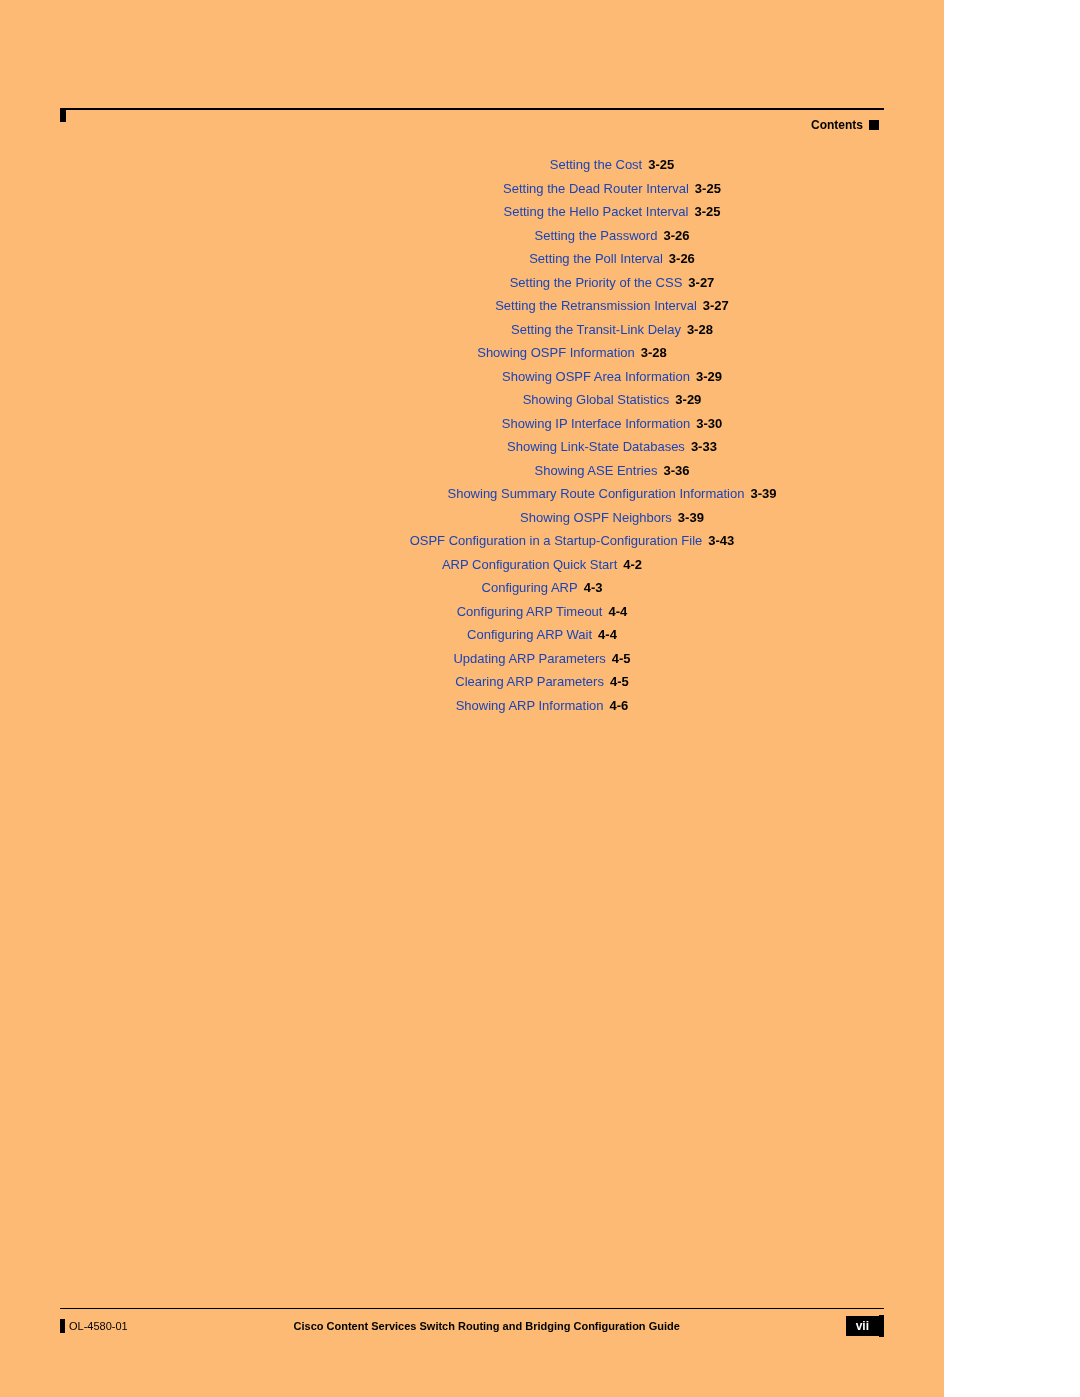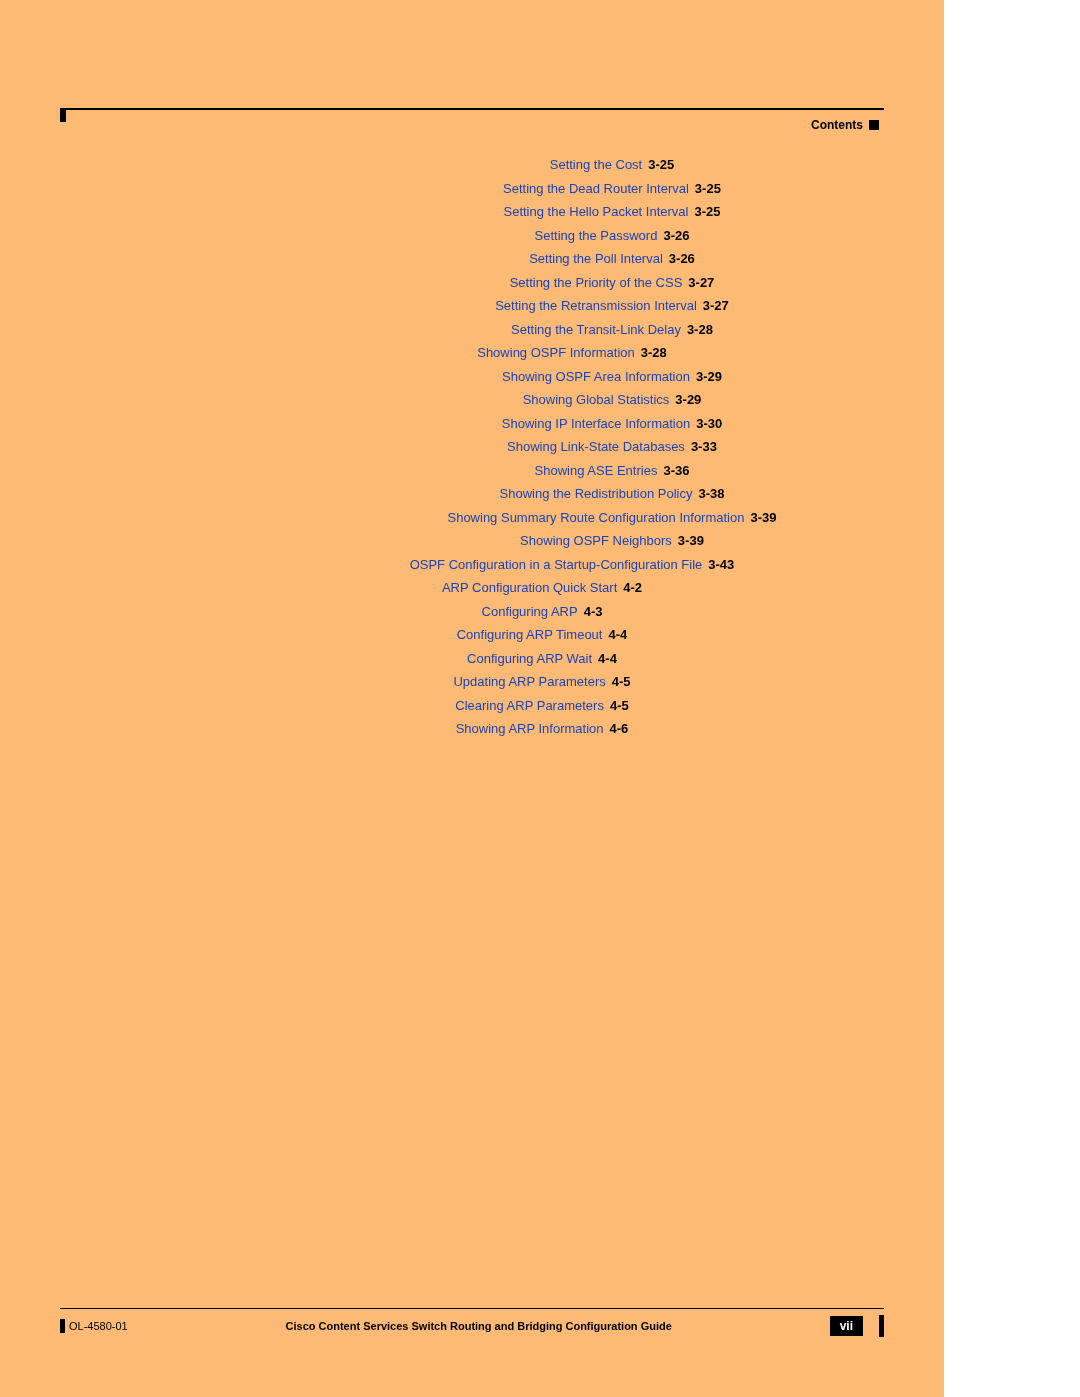--- a/index.html
+++ b/index.html
@@ -205,21 +205,21 @@
     .footer-center {
       font-size: 11px;
       font-weight: bold;
       color: #000;
       text-align: left;
     }
 
     .footer-right {
       display: flex;
       align-items: center;
-      gap: 16px;
+      gap: 0;
     }
 
     .footer-page-bg {
       background: #000;
       color: #fff;
       font-size: 12px;
       font-weight: bold;
       padding: 3px 10px;
     }
 
@@ -304,24 +304,20 @@
         <a class="toc-link" href="#">Showing IP Interface Information</a>
         <span class="toc-page">3-30</span>
       </div>
       <div class="toc-entry indent-4">
         <a class="toc-link" href="#">Showing Link-State Databases</a>
         <span class="toc-page">3-33</span>
       </div>
       <div class="toc-entry indent-4">
         <a class="toc-link" href="#">Showing ASE Entries</a>
         <span class="toc-page">3-36</span>
-      </div>
-      <div class="toc-entry indent-4">
-        <a class="toc-link" href="#">Showing the Redistribution Policy</a>
-        <span class="toc-page">3-38</span>
       </div>
       <div class="toc-entry indent-4">
         <a class="toc-link" href="#">Showing Summary Route Configuration Information</a>
         <span class="toc-page">3-39</span>
       </div>
       <div class="toc-entry indent-4">
         <a class="toc-link" href="#">Showing OSPF Neighbors</a>
         <span class="toc-page">3-39</span>
       </div>
     </div>

